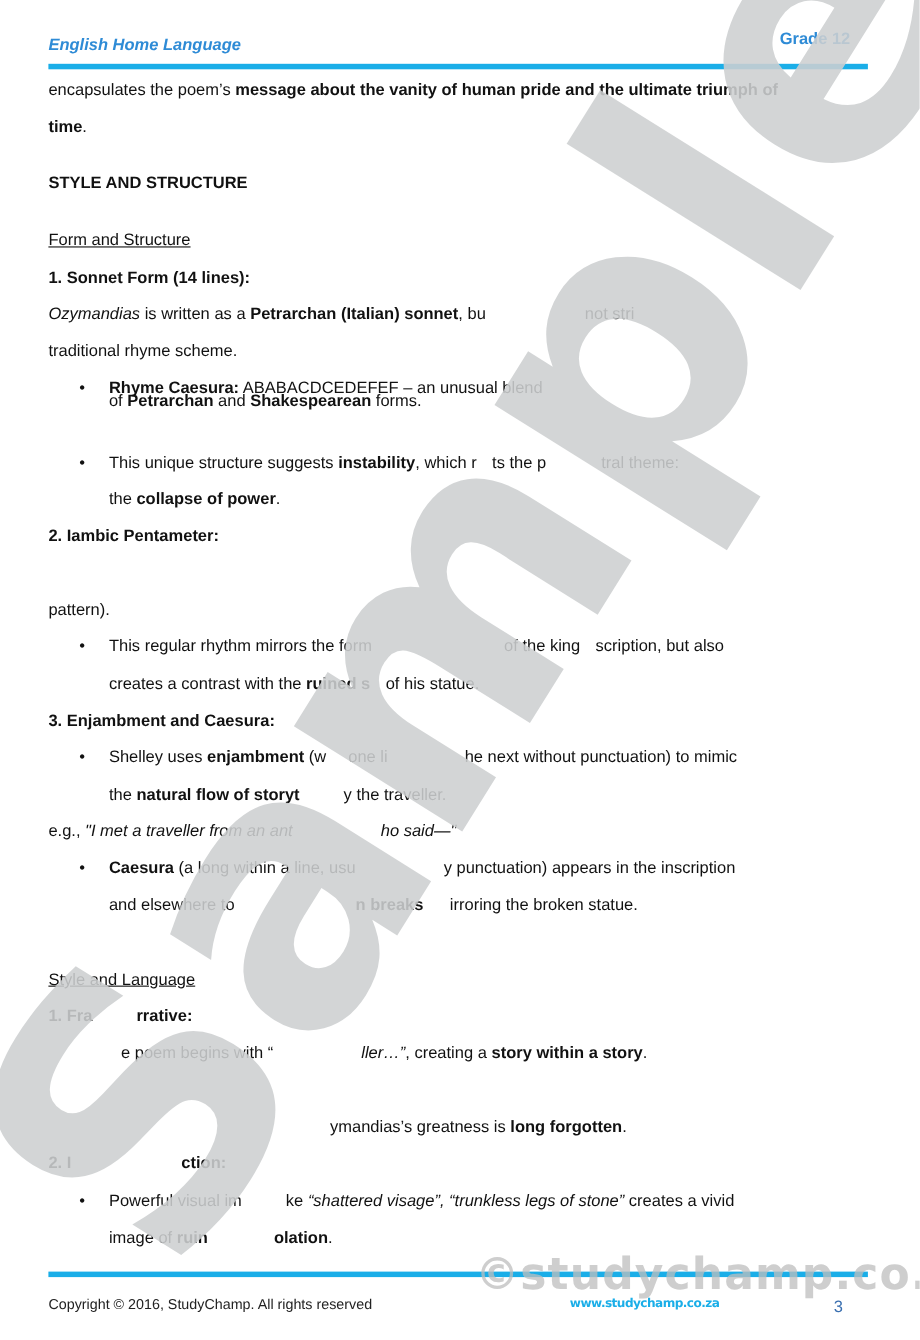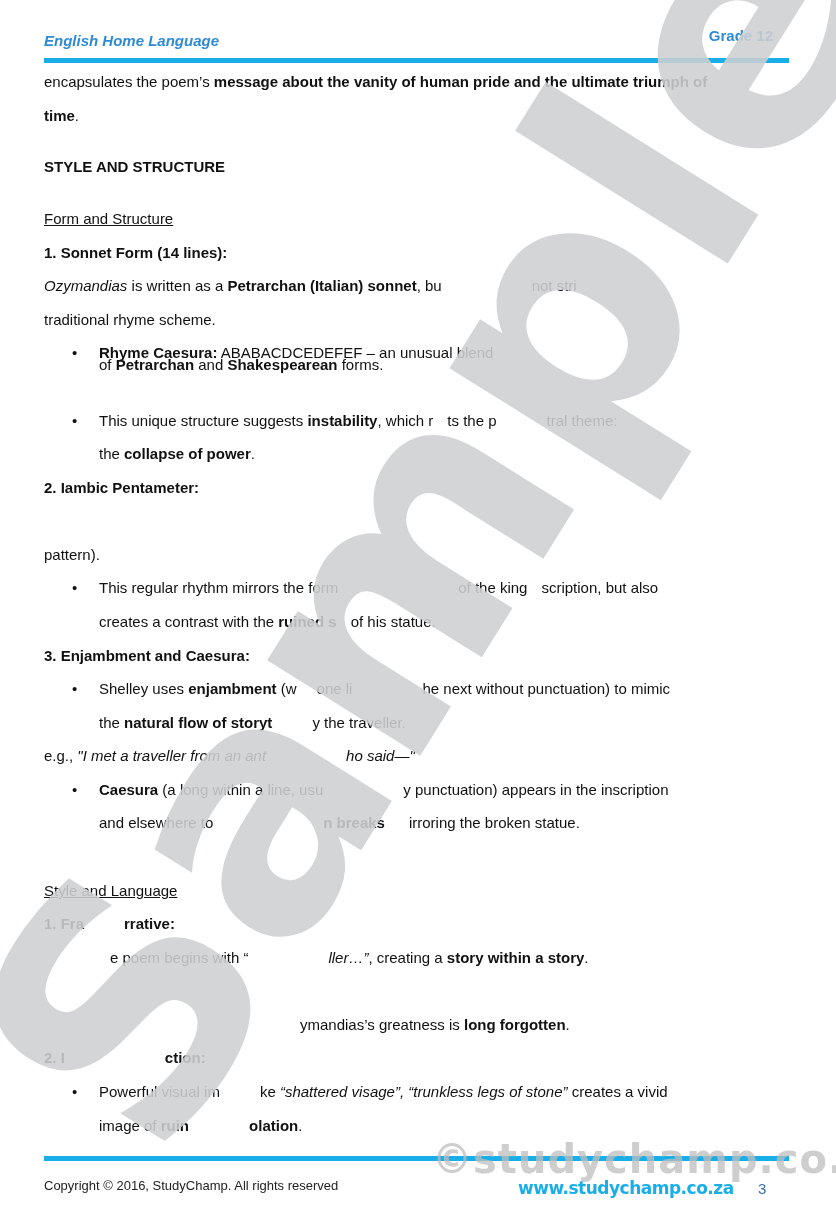--- a/index.html
+++ b/index.html
@@ -14,21 +14,21 @@
   .rule.top { top: 58px; }
   .rule.bottom { top: 1156px; }
   .line { position: absolute; left: 44px; font-size: 15px; line-height: 20px; white-space: nowrap; }
   .line.ind { left: 99px; }
   .bullet { position: absolute; left: 72px; font-size: 15px; line-height: 20px; }
   b { font-weight: bold; }
   i { font-style: italic; }
   .u { text-decoration: underline; }
   .gap { display: inline-block; }
   .footer-left { position: absolute; left: 44px; top: 1178px; font-size: 13px; color: #222; }
-  .footer-url { position: absolute; left: 518px; top: 1178px; font-size: 17px; font-weight: bold;
+  .footer-url { position: absolute; left: 518px; top: 1178px; font-size: 11px; font-weight: bold;
                 color: #1aaee8; font-family: "DejaVu Sans", sans-serif; letter-spacing: -0.5px; }
   .footer-num { position: absolute; left: 758px; top: 1180px; font-size: 15px; color: #3a6fb0; }
   .wm-copy { position: absolute; left: 432px; top: 1136px; font-size: 40px; font-weight: bold;
              color: rgba(190,190,190,0.75); font-family: "DejaVu Sans", sans-serif; letter-spacing: 1px; }
   .wm-sample { position: absolute; left: 80px; top: 520px; font-size: 330px; font-weight: bold;
                color: rgba(205,207,208,0.88); font-family: "DejaVu Sans", sans-serif;
                transform: rotate(-58deg); transform-origin: 50% 50%; line-height: 1;
                width: 1000px; margin-left: -250px; text-align: center; pointer-events: none; }
 </style>
 </head>

